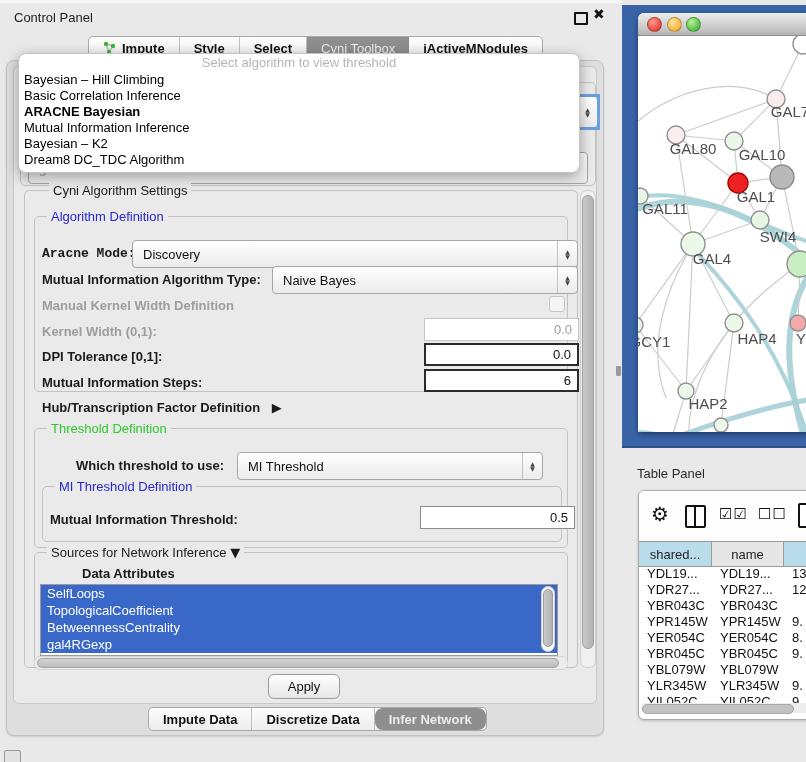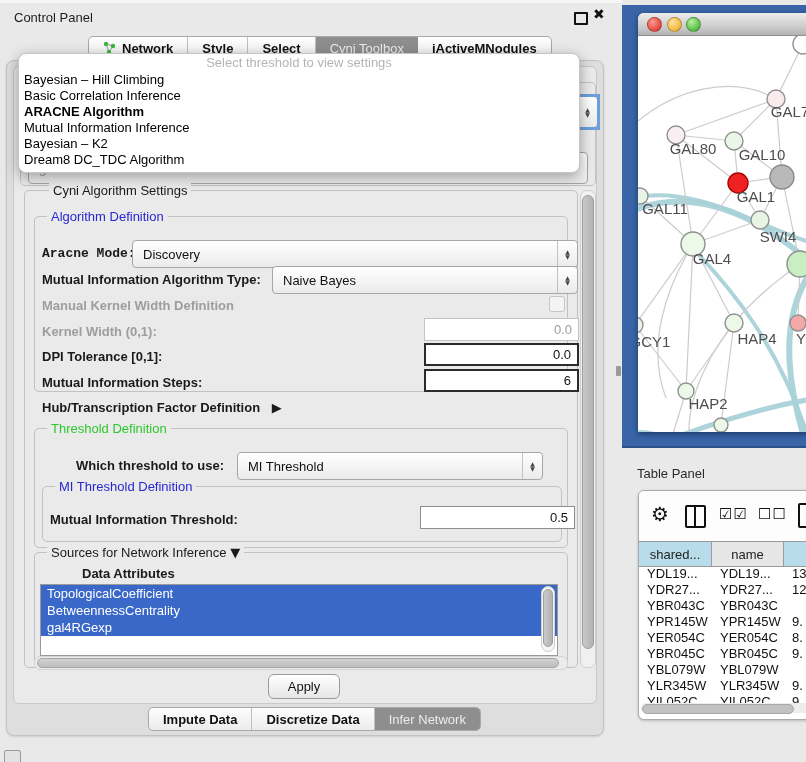--- a/index.html
+++ b/index.html
@@ -116,21 +116,21 @@
         <span class="net-icon">
           <svg width="13" height="14" viewBox="0 0 13 14">
             <line x1="3" y1="3" x2="10" y2="5" stroke="#999" stroke-width="1"></line>
             <line x1="3" y1="3" x2="6" y2="11" stroke="#999" stroke-width="1"></line>
             <line x1="10" y1="5" x2="6" y2="11" stroke="#999" stroke-width="1"></line>
             <circle cx="3" cy="3" r="2.2" fill="#3cb53c"></circle>
             <circle cx="10" cy="5" r="2.2" fill="#3cb53c"></circle>
             <circle cx="6" cy="11" r="2.2" fill="#3cb53c"></circle>
           </svg>
         </span>
-        <span>Network</span>
+        <span>Impute</span>
       </div>
       <div class="tab">
         <span>Style</span>
       </div>
       <div class="tab">
         <span>Select</span>
       </div>
       <div class="tab selected">
         <span>Cyni Toolbox</span>
       </div>
@@ -219,20 +219,21 @@
     </div>
 
   <div class="groupbox" style="left:34px;top:552px;width:532px;height:112px;">
     <span class="gb-title">
       <span>Sources for Network Inference</span>
       <span style="font-family:'DejaVu Sans',sans-serif;">▼</span>
     </span>
   </div>
   <div class="lbl" style="left:40px;top:566px;padding-left:42px;">Data Attributes</div>
   <div class="abs" id="attr-list">
+      <div class="attr-item">SelfLoops</div>
       <div class="attr-item">TopologicalCoefficient</div>
       <div class="attr-item">BetweennessCentrality</div>
       <div class="attr-item">gal4RGexp</div>
     </div>
   <div class="sb-track-v" style="left:541px;top:586px;width:12px;height:64px;background:#f6f6f6;">
     <div class="sb-thumb-v" style="left:1px;top:2px;width:8px;height:56px;"></div>
   </div>
   <div class="sb-track-h" style="left:34px;top:656px;width:532px;height:12px;">
     <div class="sb-thumb-h" style="left:2px;top:1px;width:520px;height:8px;"></div>
   </div>
@@ -241,31 +242,31 @@
       <span>Apply</span>
     </div>
 
   <div class="abs" id="bottom-tabbar">
       <div class="tab">
         <span>Impute Data</span>
       </div>
       <div class="tab">
         <span>Discretize Data</span>
       </div>
-      <div class="tab selected" style="border-radius: 0;">
+      <div class="tab selected" style="border-radius: 8px; font-weight: bold;">
         <span>Infer Network</span>
       </div>
     </div>
 
   <div class="abs" id="popup">
-    <div id="popup-prompt">Select threshold to view settings</div>
+    <div id="popup-prompt">Select algorithm to view threshold</div>
     <div id="popup-items">
         <div class="popup-item">Bayesian – Hill Climbing</div>
         <div class="popup-item">Basic Correlation Inference</div>
-        <div class="popup-item bold">ARACNE Algorithm</div>
+        <div class="popup-item bold">ARACNE Bayesian</div>
         <div class="popup-item">Mutual Information Inference</div>
         <div class="popup-item">Bayesian – K2</div>
         <div class="popup-item">Dream8 DC_TDC Algorithm</div>
       </div>
   </div>
 
   <div class="abs" id="mini-icon"></div>
 
   <div class="abs" id="net-frame"></div>
   <div class="abs" id="net-window">

